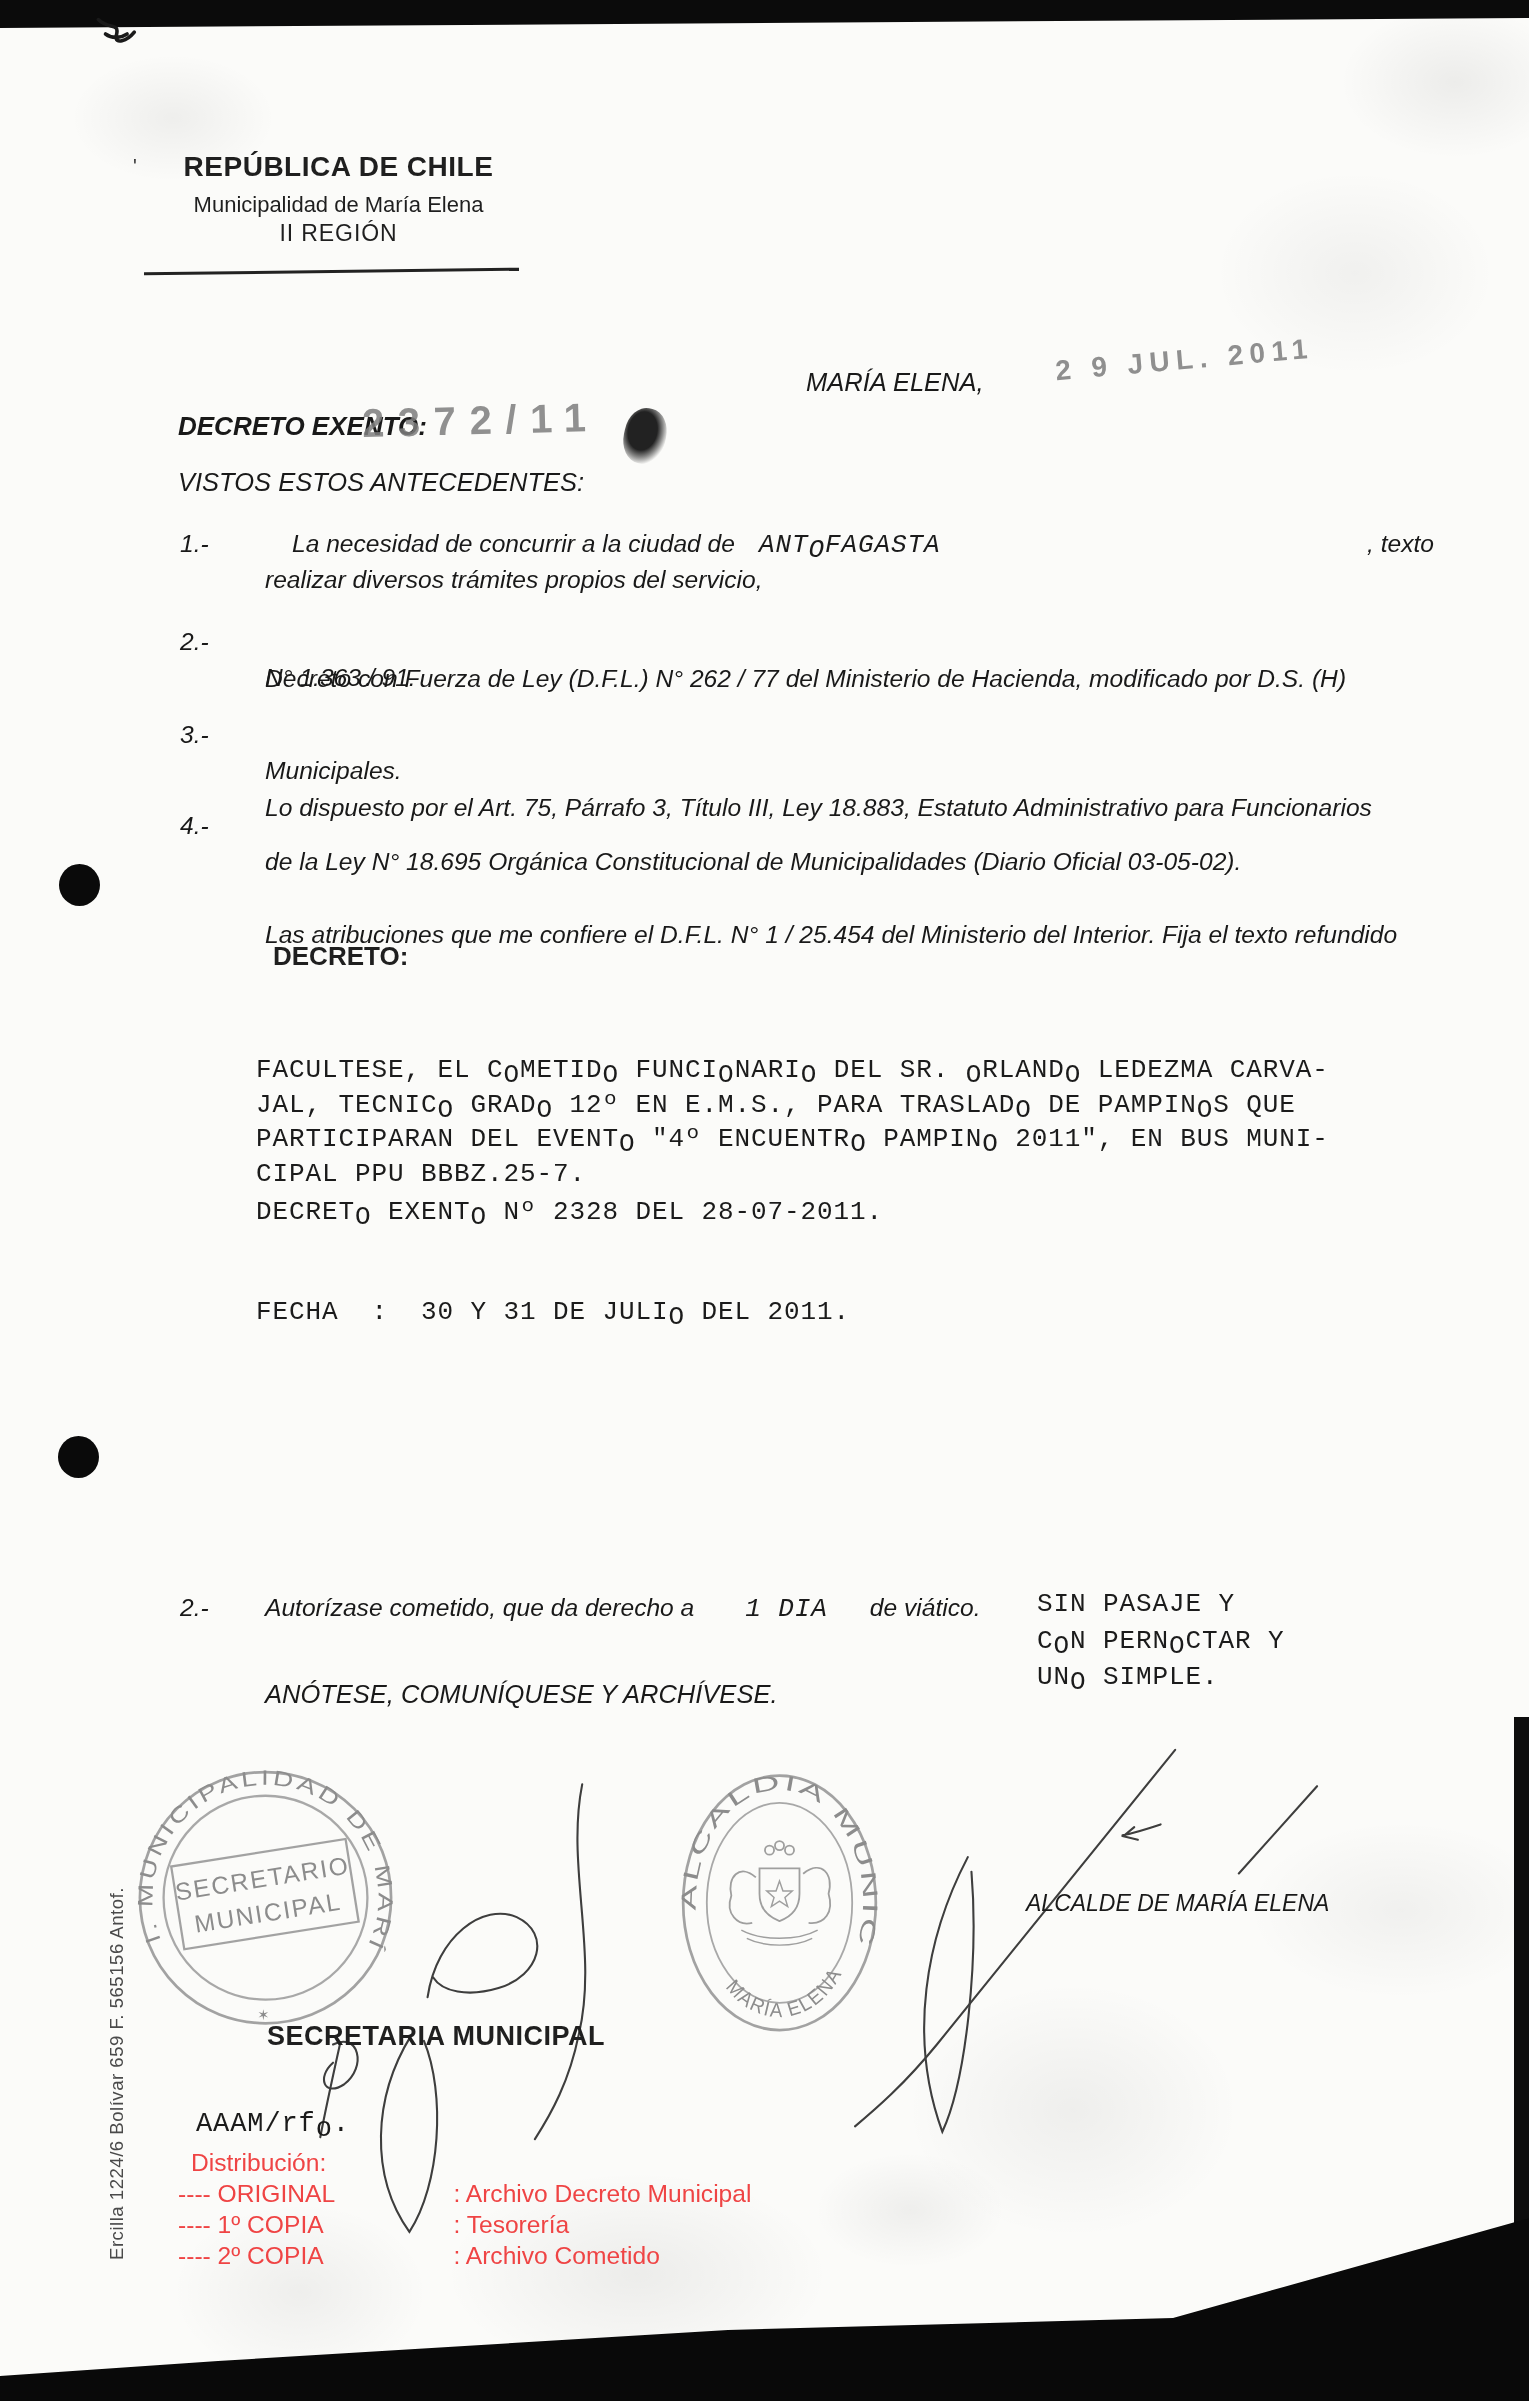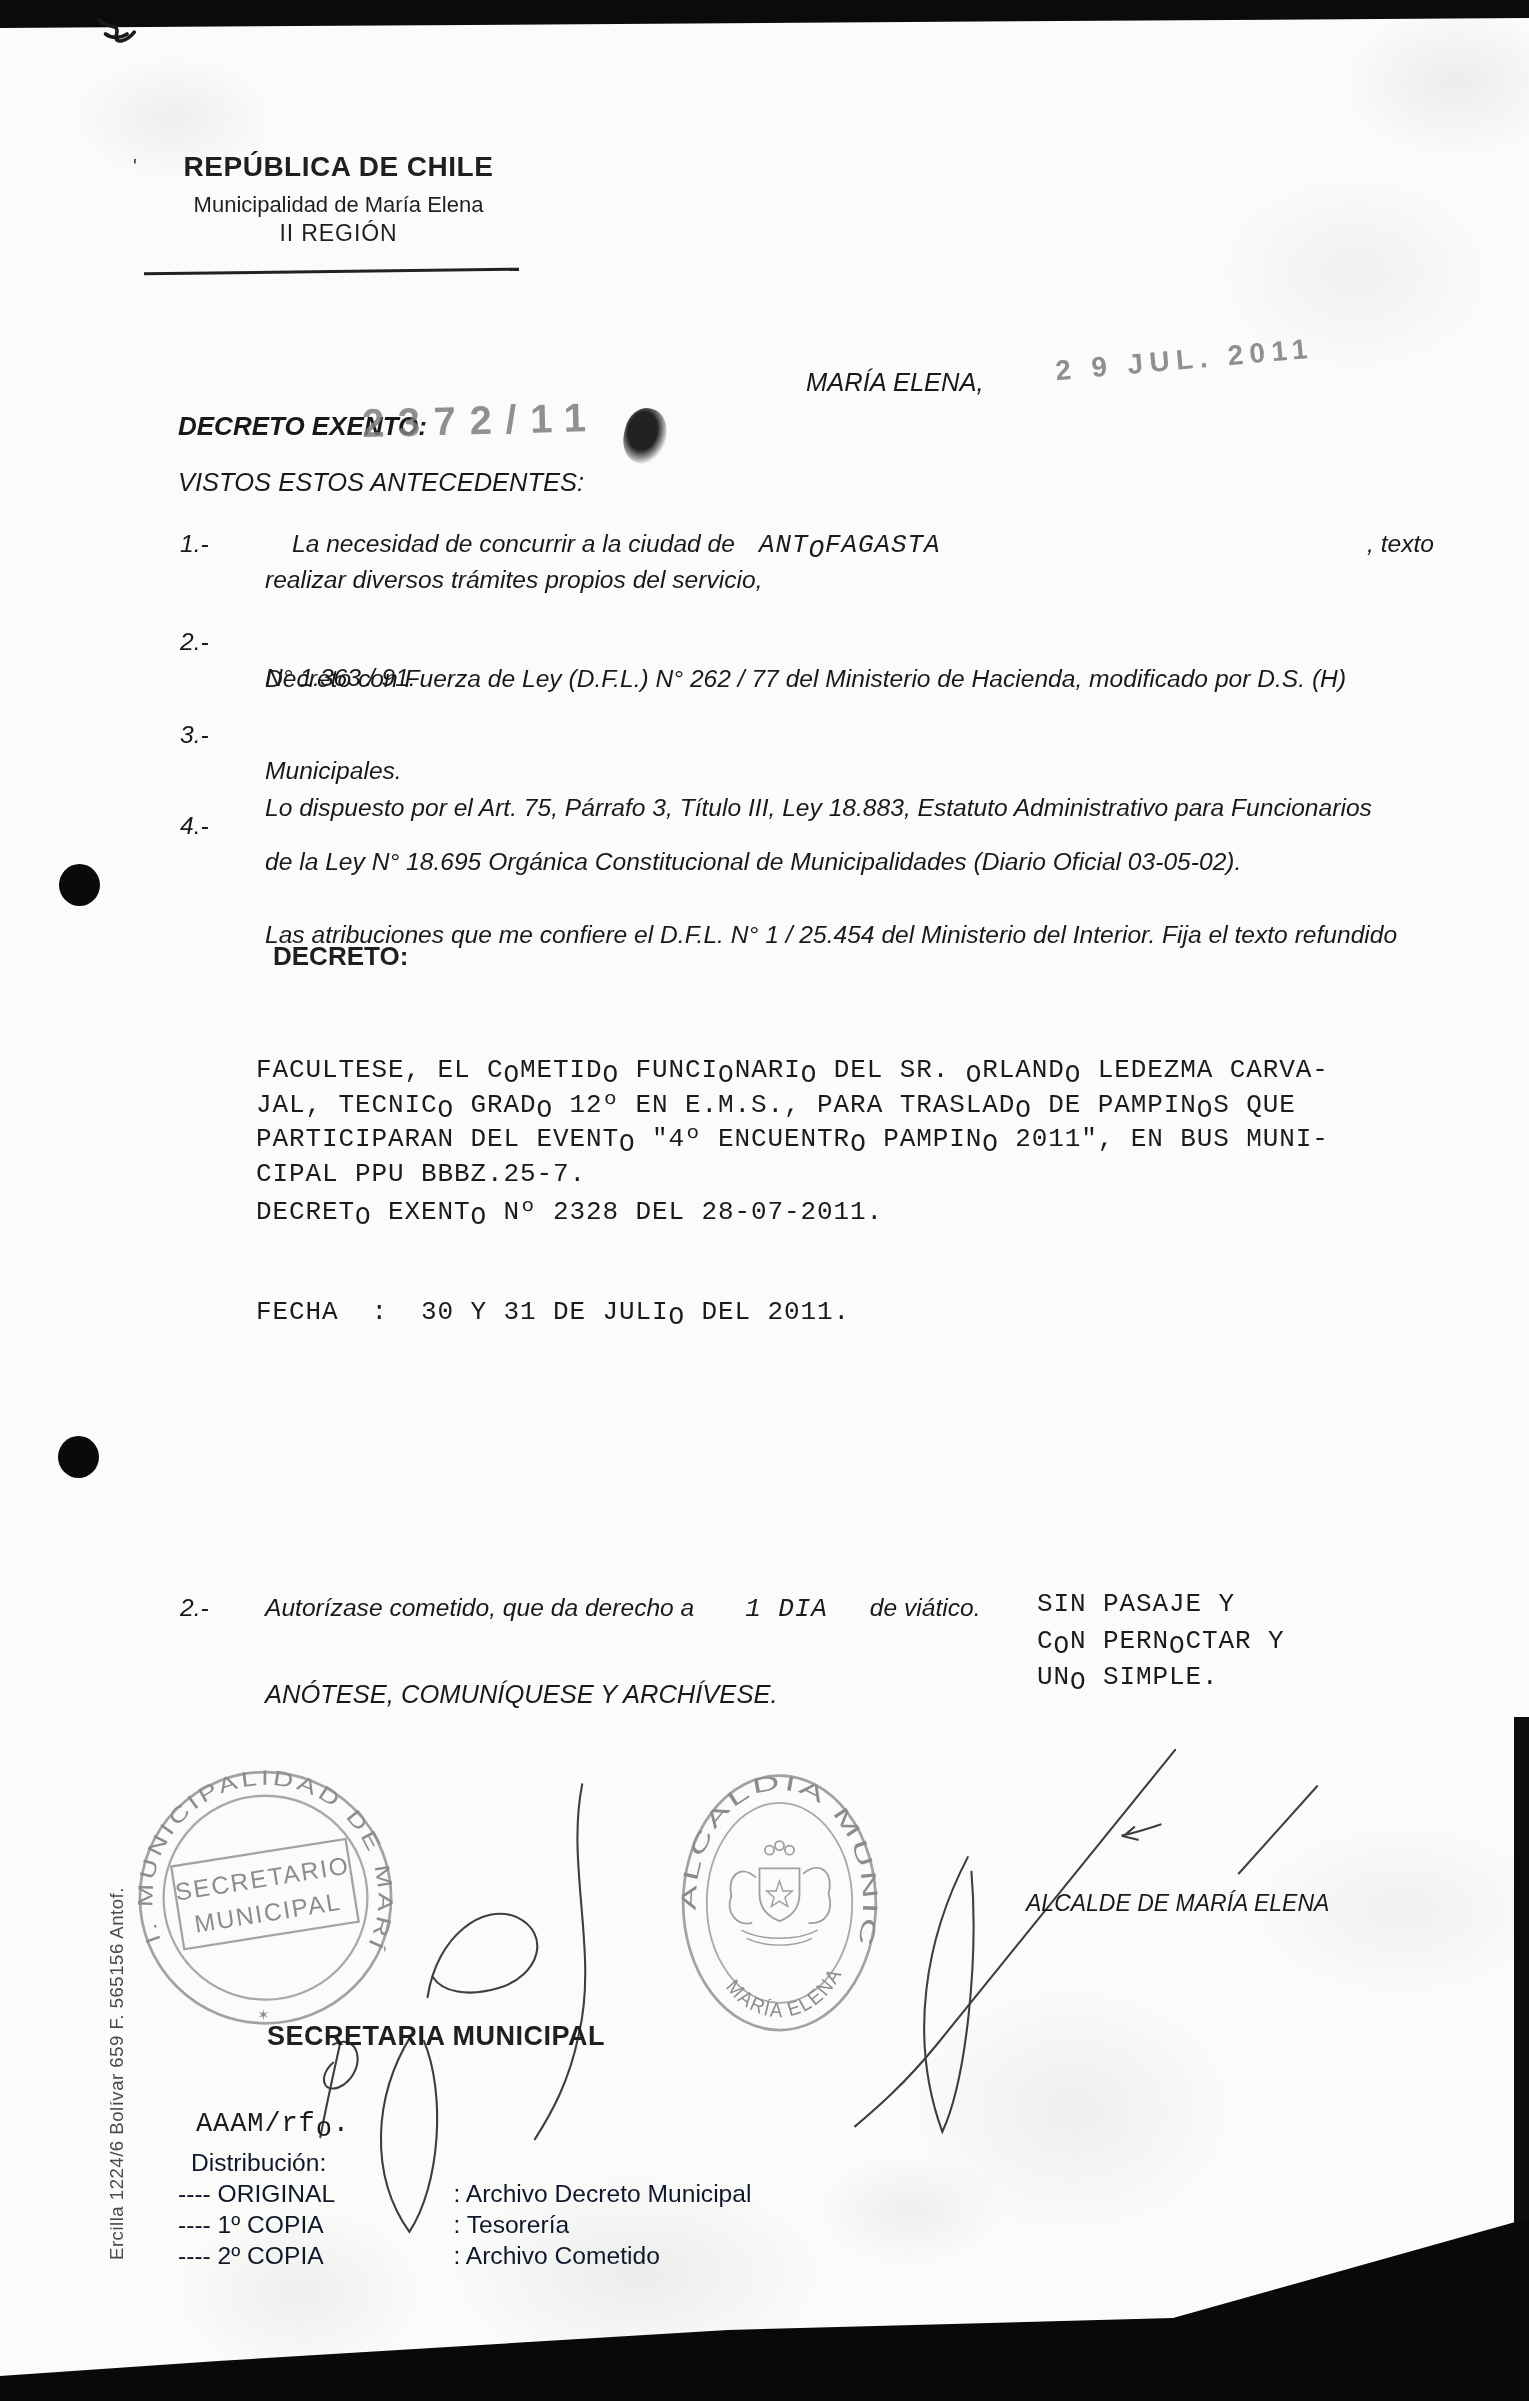--- a/index.html
+++ b/index.html
@@ -47,21 +47,21 @@
   #num-smudge{
     left:624px;top:408px;width:42px;height:56px;border-radius:46%;
     background:radial-gradient(ellipse at 42% 42%, #222 0 42%, rgba(45,45,45,.55) 58%, transparent 74%);
     transform:rotate(12deg);
   }
   .rownum{width:64px;}
   .rowbody{width:1142px;position:relative;}
   .para-right{position:absolute;right:0;top:0;}
   .typed-inline{display:inline-block;}
   
-  .dist{font-size:24.6px;line-height:31px;color:#0f172a;}
+  .dist{font-size:24.6px;line-height:31px;color:#ef4444;}
   .dist .copylbl{display:inline-block;width:229px;}
   #sidecap{
     left:106px;top:2260px;width:737px;transform-origin:0 0;transform:rotate(-90deg);
     font-size:18.6px;color:#4a4a4a;letter-spacing:0.5px;
   }
   
   #top-strip{left:0;top:0;width:1530px;height:31px;background:#0b0b0b;
     clip-path:polygon(0 0,1530px 0,1530px 18px,0 28px);}
   #right-strip{left:1514px;top:1717px;width:16.4px;height:515px;background:#0d0d0d;}
   #bottom-wedge{left:0;top:2183px;width:1530px;height:218px;background:#090909;

